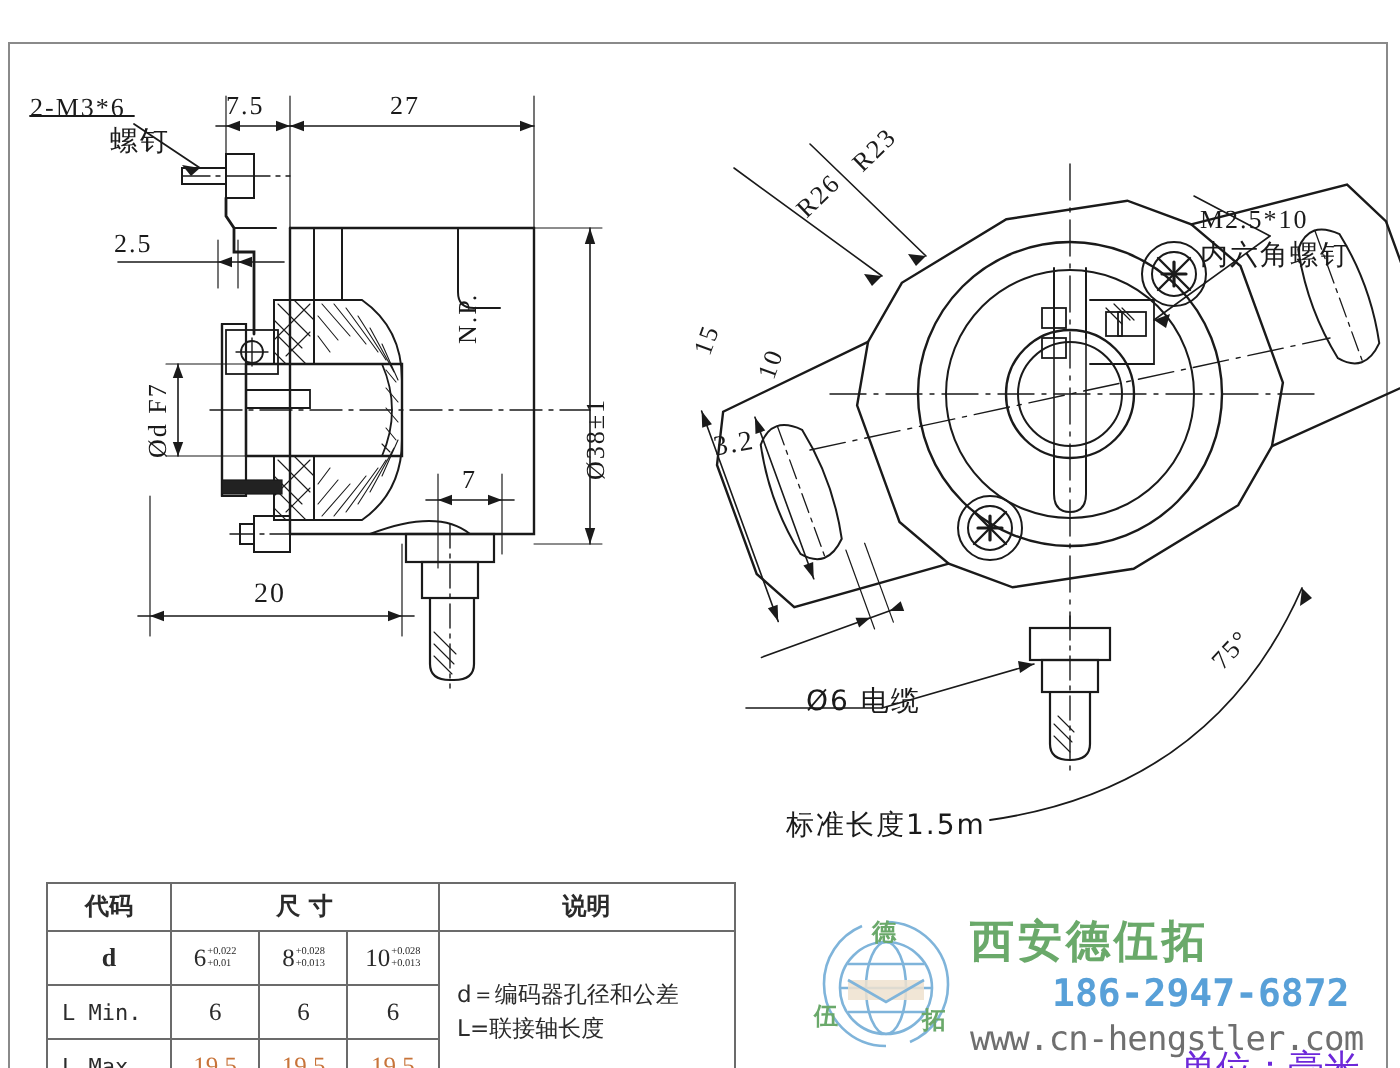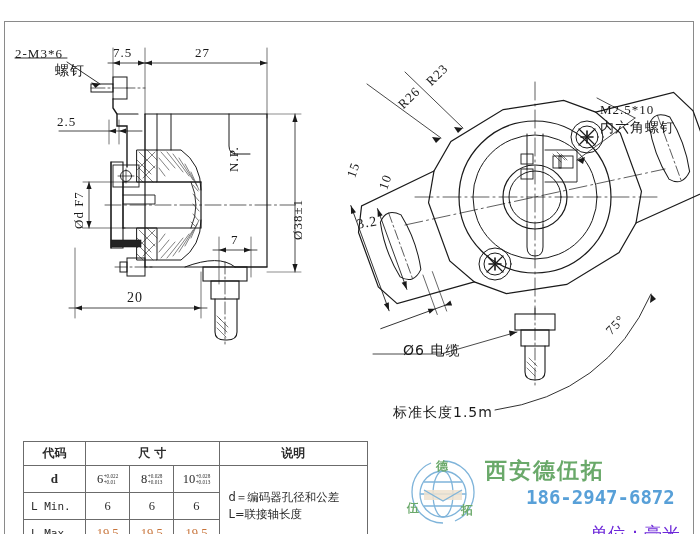--- a/index.html
+++ b/index.html
@@ -336,17 +336,18 @@
       <path d="M19 36 h38 v10 h-38 z" fill="#efe2cf" opacity="0.85" stroke="none"></path>
       <path d="M19 36 L38 47 L57 36" fill="none" stroke="#7fb4da" stroke-width="1.3"></path>
       <g fill="#6aa96a" font-family="DejaVu Sans, sans-serif" font-size="12" font-weight="bold">
         <text x="31" y="16">德</text>
         <text x="2" y="58">伍</text>
         <text x="56" y="60">拓</text>
       </g>
     </svg>
     <div id="brand-name">西安德伍拓</div>
     <div id="brand-phone">186-2947-6872</div>
+    <div id="brand-web">www.cn-hengstler.com</div>
   </div>
 
   <div id="unit-note">单位：毫米</div>
 
 </div>
 
 </body></html>

